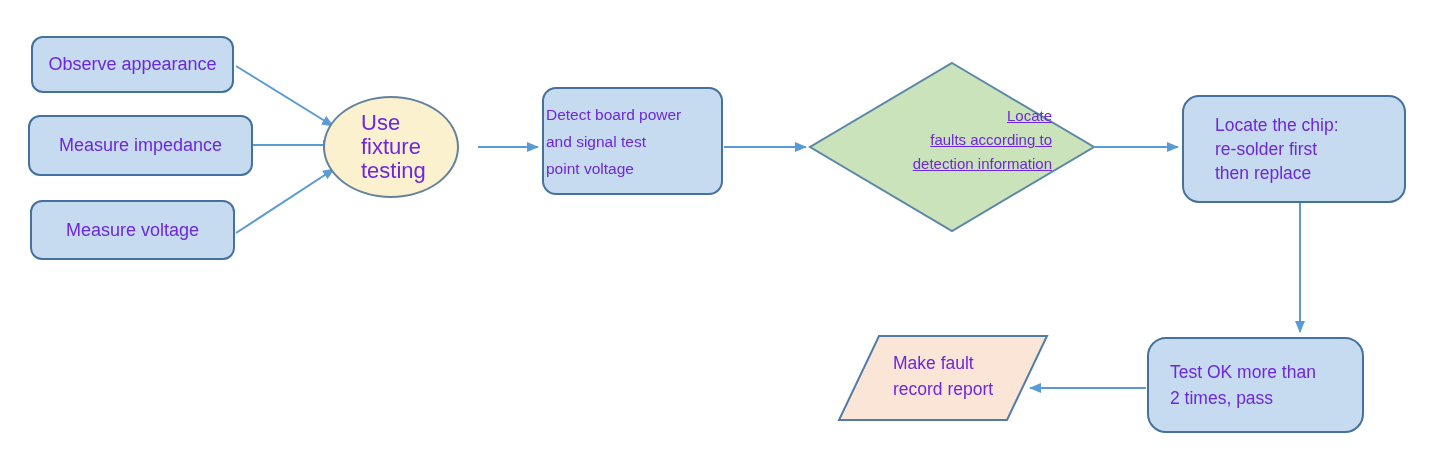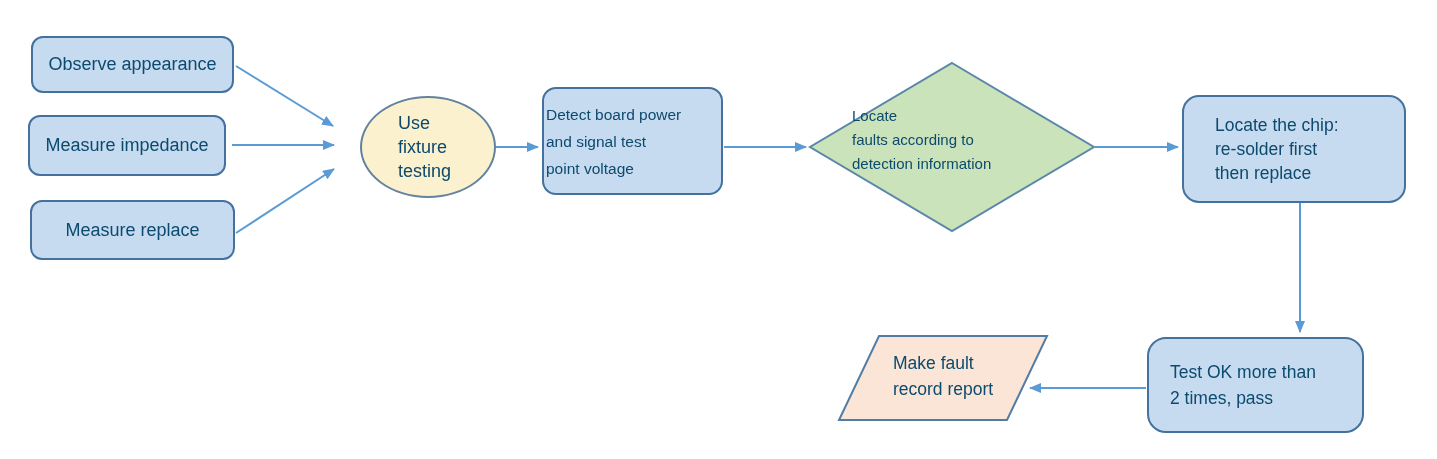--- a/index.html
+++ b/index.html
@@ -2,50 +2,50 @@
 <html><head>
 <meta charset="utf-8">
 <style>
   html, body { margin: 0; padding: 0; background: #ffffff; }
   .canvas {
     position: relative;
     width: 1437px;
     height: 459px;
     background: #ffffff;
     font-family: "Liberation Sans", sans-serif;
-    color: #0c4a6e;
+    color: #6d28d9;
     overflow: hidden;
   }
   .layer {
     position: absolute;
     left: 0; top: 0;
     z-index: 1;
   }
   .node {
     position: absolute;
     box-sizing: border-box;
     display: flex;
     align-items: center;
     white-space: pre-line;
     z-index: 2;
   }
   .rectnode {
     background: #C6DBEF;
     border: 2px solid #44719E;
   }
   .node-observe   { left: 31px;  top: 36px;  width: 203px; height: 57px; border-radius: 12px; justify-content: center; text-align: center; font-size: 18px; }
-  .node-impedance { left: 28px;  top: 115px; width: 198px; height: 61px; border-radius: 12px; justify-content: center; text-align: center; font-size: 18px; }
+  .node-impedance { left: 28px;  top: 115px; width: 225px; height: 61px; border-radius: 12px; justify-content: center; text-align: center; font-size: 18px; }
   .node-voltage   { left: 30px;  top: 200px; width: 205px; height: 60px; border-radius: 12px; justify-content: center; text-align: center; font-size: 18px; }
   .node-fixture {
-    left: 360px; top: 96px; width: 136px; height: 102px;
+    left: 323px; top: 96px; width: 136px; height: 102px;
     background: #FBF1CE;
     border: 2.5px solid #62839F;
     border-radius: 50%;
     padding-left: 36px;
-    font-size: 18px;
+    font-size: 22px;
     line-height: 24px;
   }
   .node-detect {
     left: 542px; top: 87px; width: 181px; height: 108px;
     border-radius: 14px;
     padding-left: 2px;
     font-size: 15.5px;
     line-height: 27px;
   }
   .node-chip {
@@ -62,23 +62,24 @@
     font-size: 17.5px;
     line-height: 26px;
   }
   .label-overlay {
     position: absolute;
     z-index: 2;
     white-space: pre-line;
   }
   .label-locate {
     left: 852px; top: 104px; width: 200px;
-    text-align: left;
+    text-align: right;
     font-size: 15px;
     line-height: 24px;
+    text-decoration: underline;
   }
   .label-report {
     left: 893px; top: 350px;
     font-size: 17.5px;
     line-height: 26px;
   }
 </style>
 </head>
 <body>
 
@@ -107,21 +108,21 @@
 
   <div class="node rectnode node-observe">
     <span>Observe appearance</span>
   </div>
 
   <div class="node rectnode node-impedance">
     <span>Measure impedance</span>
   </div>
 
   <div class="node rectnode node-voltage">
-    <span>Measure replace</span>
+    <span>Measure voltage</span>
   </div>
 
   <div class="node node-fixture">
     <span>Use
 fixture
 testing</span>
   </div>
 
   <div class="node rectnode node-detect">
     <span>Detect board power

